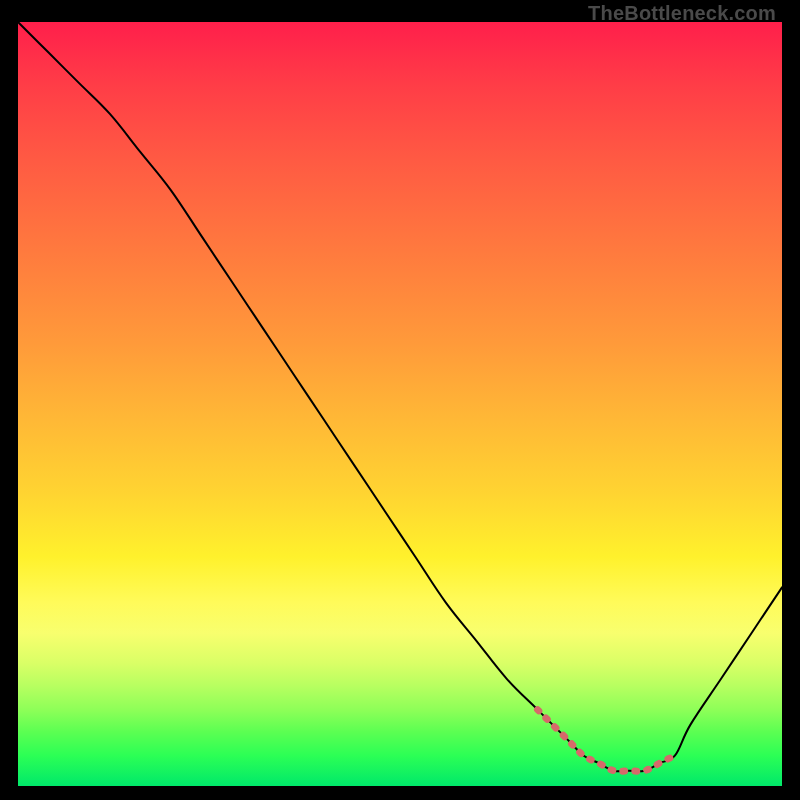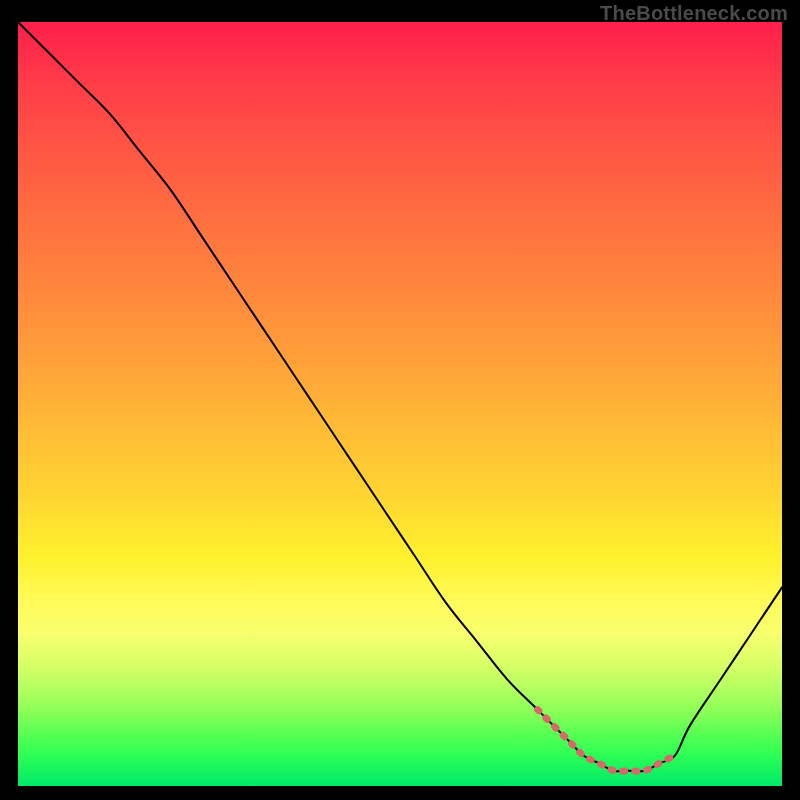--- a/index.html
+++ b/index.html
@@ -13,21 +13,21 @@
   }
   .frame {
     position: relative;
     width: 800px;
     height: 800px;
     background: #000;
   }
   .attribution {
     position: absolute;
     top: 2px;
-    right: 12px;
+    right: 24px;
     color: #4a4a4a;
     font-size: 20px;
     font-weight: bold;
     letter-spacing: 0.2px;
     z-index: 20;
   }
   .plot-area {
     position: absolute;
     left: 18px;
     top: 22px;

